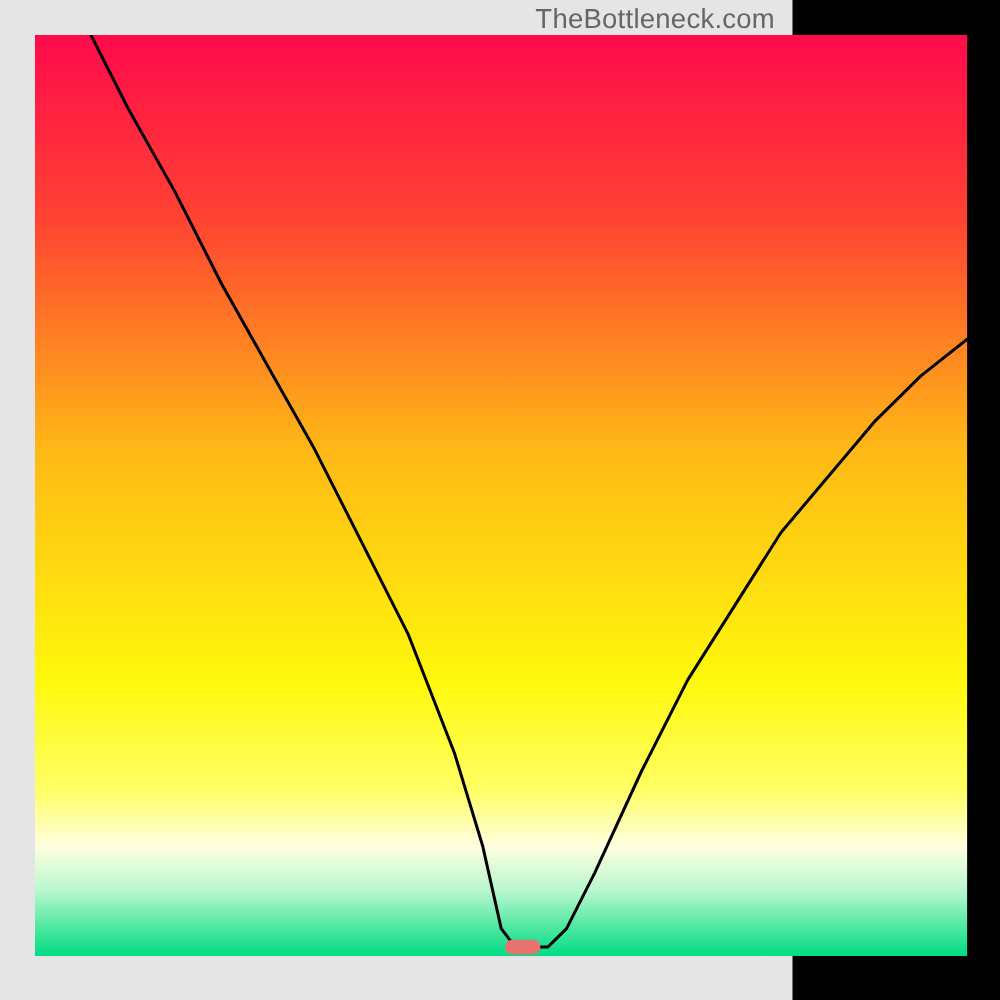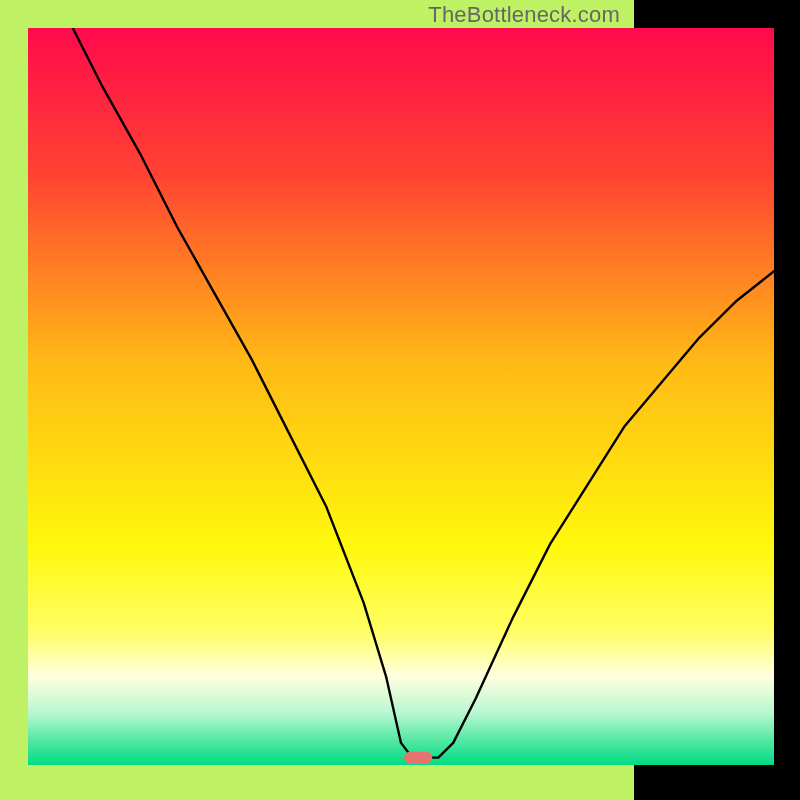--- a/index.html
+++ b/index.html
@@ -8,21 +8,21 @@
     width: 800px;
     height: 800px;
     background: #000;
     font-family: Arial, Helvetica, sans-serif;
     overflow: hidden;
   }
   .frame {
     position: relative;
     width: 634px;
     height: 800px;
-    background: #bef264;
+    background: #e5e5e5;
   }
   .watermark {
     position: absolute;
     top: 2px;
     right: 14px;
     color: #666666;
     font-size: 22px;
     font-weight: 400;
     letter-spacing: 0.2px;
     z-index: 10;

